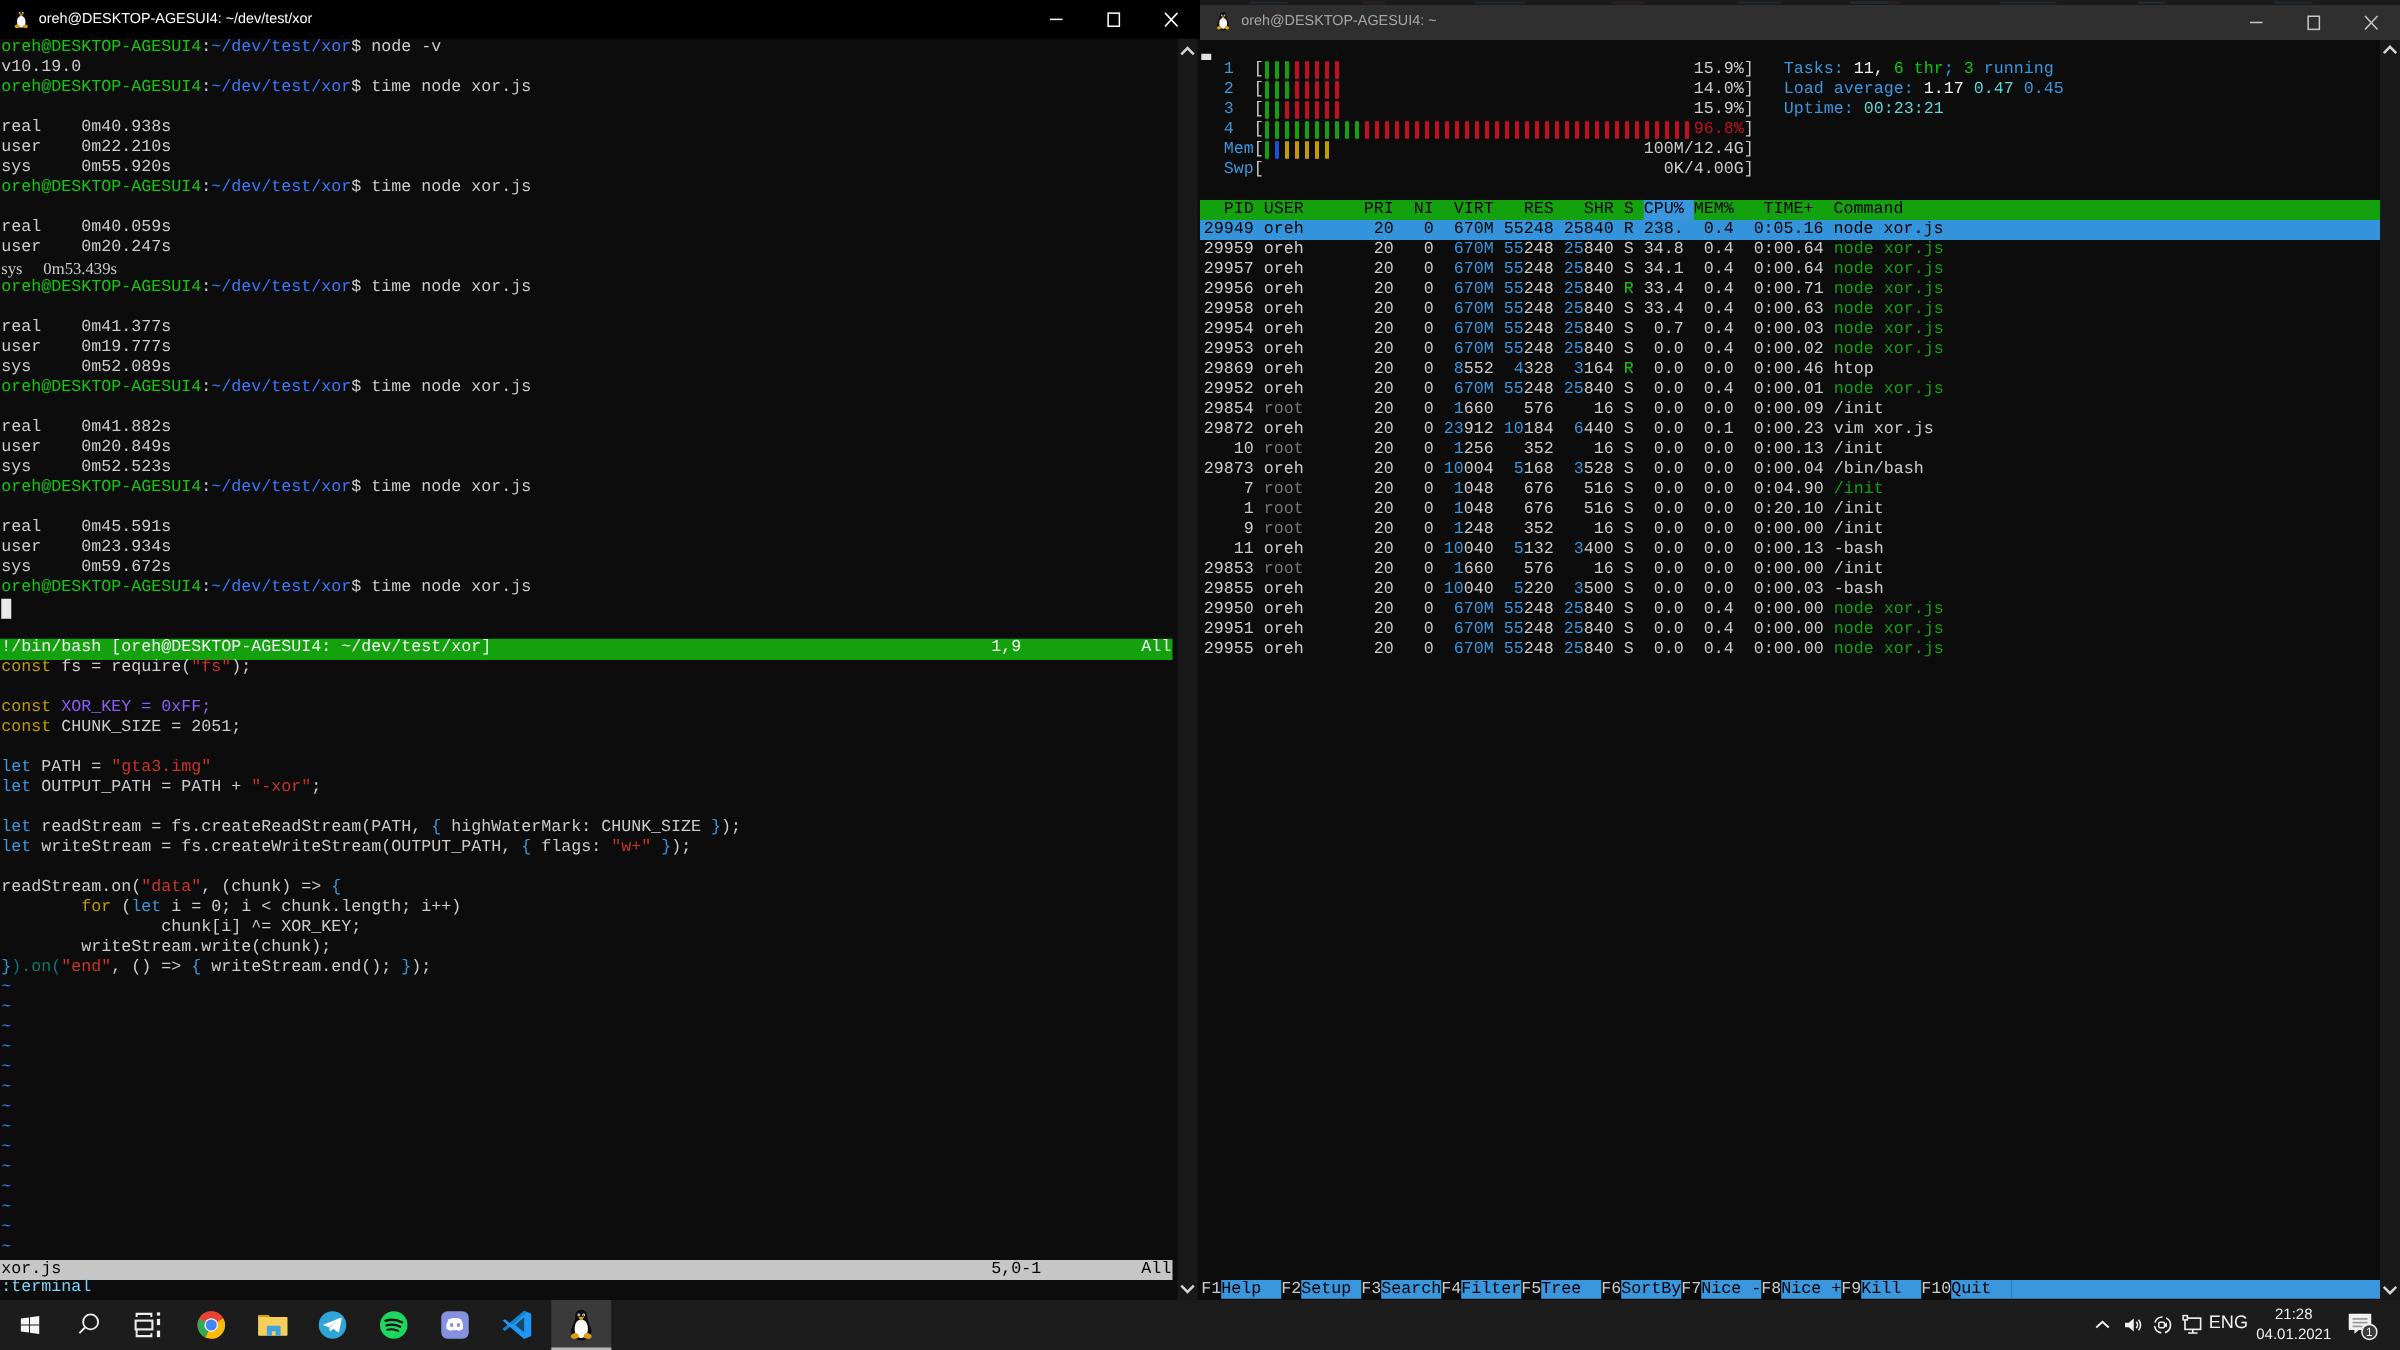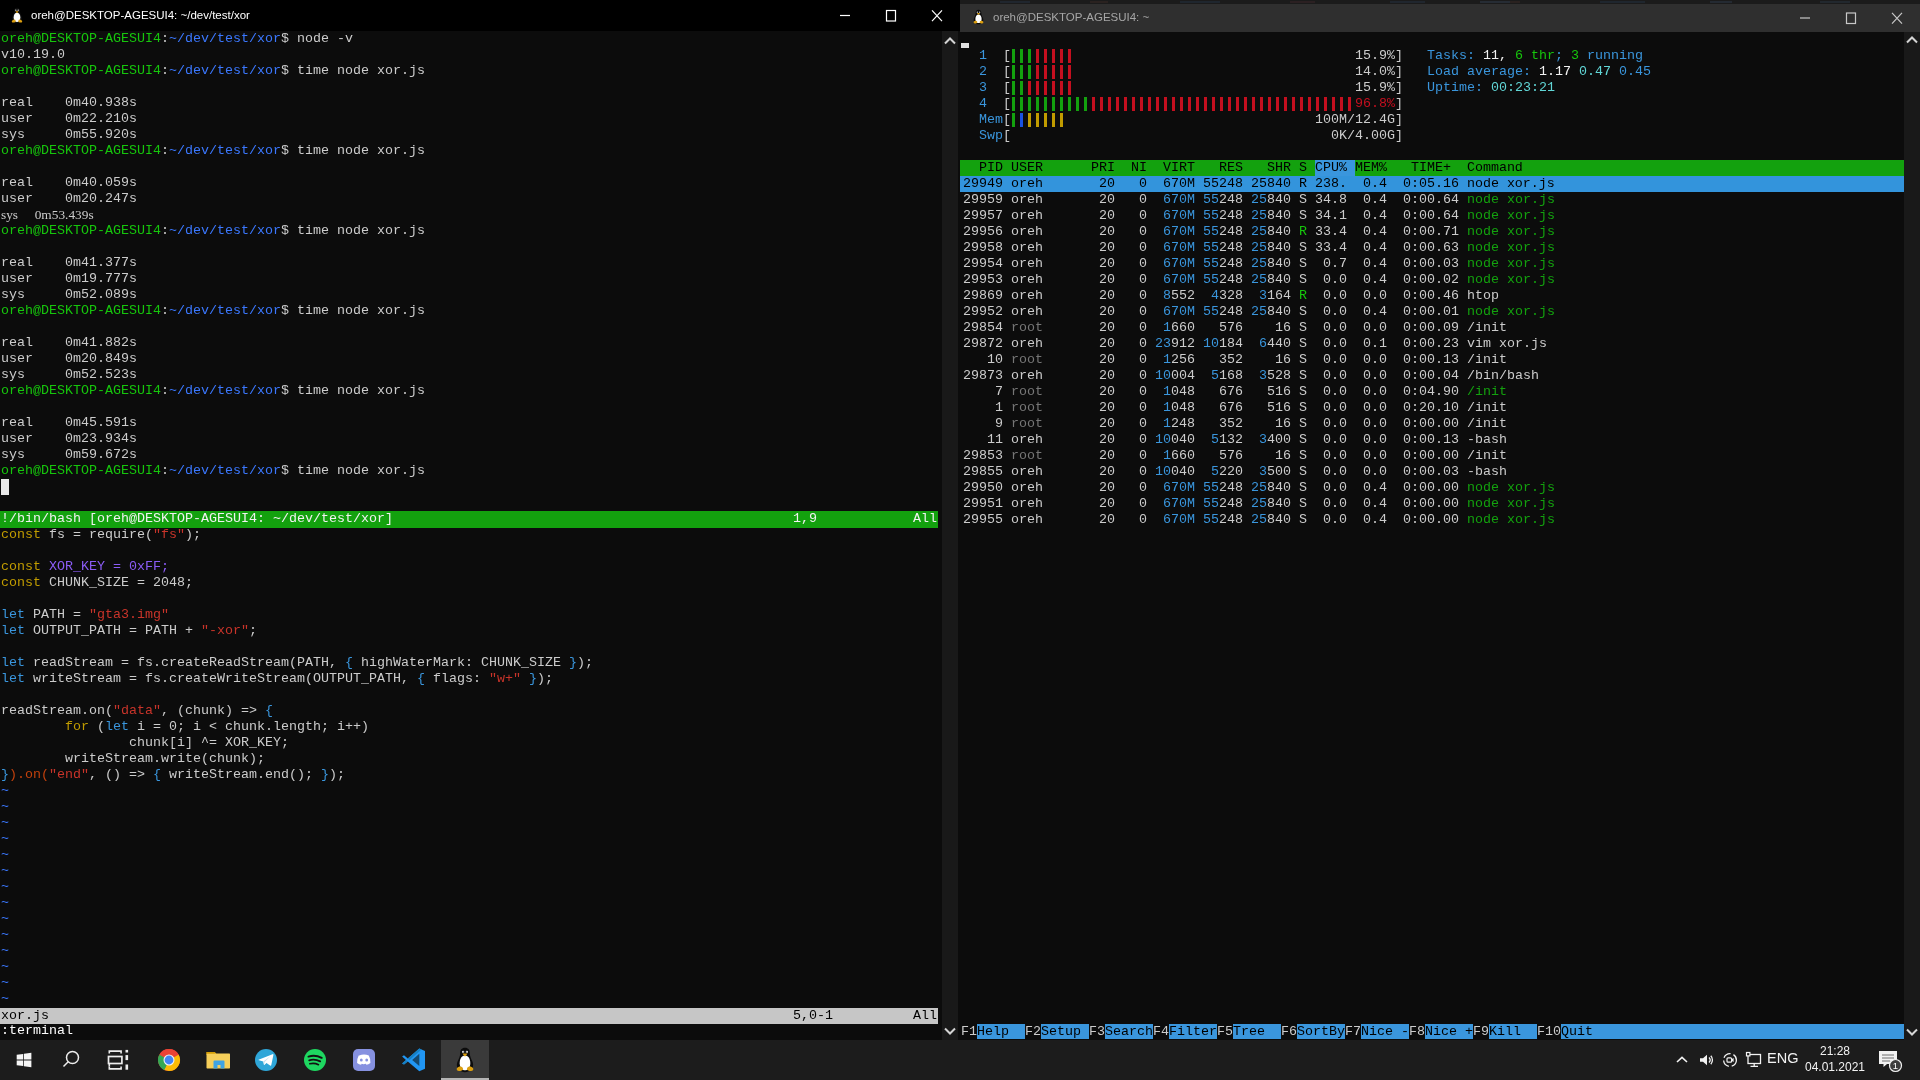--- a/index.html
+++ b/index.html
@@ -60,49 +60,49 @@
 <div class="t" style="left:1px;top:431px;"><span style="color:#cccccc">user    0m23.934s</span></div>
 <div class="t" style="left:1px;top:447px;"><span style="color:#cccccc">sys     0m59.672s</span></div>
 <div class="t" style="left:1px;top:463px;"><span style="color:#16c60c">oreh@DESKTOP-AGESUI4</span><span style="color:#cccccc">:</span><span style="color:#3b78ff">~/dev/test/xor</span><span style="color:#cccccc">$ time node xor.js</span></div>
 <div style="position:absolute;left:1px;top:479px;width:8px;height:16px;background:#e9e9e9;"></div>
 <div style="position:absolute;left:0px;top:511px;width:938px;height:17px;background:#13a10e;"></div>
 <div class="t" style="left:1px;top:511px;"><span style="color:#f2f2f2">!/bin/bash [oreh@DESKTOP-AGESUI4: ~/dev/test/xor]</span></div>
 <div class="t" style="left:793px;top:511px;"><span style="color:#f2f2f2">1,9</span></div>
 <div class="t" style="left:913px;top:511px;"><span style="color:#f2f2f2">All</span></div>
 <div class="t" style="left:1px;top:527px;"><span style="color:#c19c00">const</span><span style="color:#cccccc"> fs = require(</span><span style="color:#c9342a">"fs"</span><span style="color:#cccccc">);</span></div>
 <div class="t" style="left:1px;top:559px;"><span style="color:#c19c00">const</span><span style="color:#8b5cf6"> XOR_KEY = 0xFF;</span></div>
-<div class="t" style="left:1px;top:575px;"><span style="color:#c19c00">const</span><span style="color:#cccccc"> CHUNK_SIZE = 2048;</span></div>
+<div class="t" style="left:1px;top:575px;"><span style="color:#c19c00">const</span><span style="color:#cccccc"> CHUNK_SIZE = 2051;</span></div>
 <div class="t" style="left:1px;top:607px;"><span style="color:#3a96dd">let</span><span style="color:#cccccc"> PATH = </span><span style="color:#c9342a">"gta3.img"</span></div>
 <div class="t" style="left:1px;top:623px;"><span style="color:#3a96dd">let</span><span style="color:#cccccc"> OUTPUT_PATH = PATH + </span><span style="color:#c9342a">"-xor"</span><span style="color:#cccccc">;</span></div>
 <div class="t" style="left:1px;top:655px;"><span style="color:#3a96dd">let</span><span style="color:#cccccc"> readStream = fs.createReadStream(PATH, </span><span style="color:#3a96dd">{</span><span style="color:#cccccc"> highWaterMark: CHUNK_SIZE </span><span style="color:#3a96dd">}</span><span style="color:#cccccc">);</span></div>
 <div class="t" style="left:1px;top:671px;"><span style="color:#3a96dd">let</span><span style="color:#cccccc"> writeStream = fs.createWriteStream(OUTPUT_PATH, </span><span style="color:#3a96dd">{</span><span style="color:#cccccc"> flags: </span><span style="color:#c9342a">"w+"</span><span style="color:#cccccc"> </span><span style="color:#3a96dd">}</span><span style="color:#cccccc">);</span></div>
 <div class="t" style="left:1px;top:703px;"><span style="color:#cccccc">readStream.on(</span><span style="color:#c9342a">"data"</span><span style="color:#cccccc">, (chunk) =&gt; </span><span style="color:#3a96dd">{</span></div>
 <div class="t" style="left:1px;top:719px;"><span style="color:#cccccc">        </span><span style="color:#c19c00">for</span><span style="color:#cccccc"> (</span><span style="color:#3a96dd">let</span><span style="color:#cccccc"> i = 0; i &lt; chunk.length; i++)</span></div>
 <div class="t" style="left:1px;top:735px;"><span style="color:#cccccc">                chunk[i] ^= XOR_KEY;</span></div>
 <div class="t" style="left:1px;top:751px;"><span style="color:#cccccc">        writeStream.write(chunk);</span></div>
-<div class="t" style="left:1px;top:767px;"><span style="color:#3a96dd">}</span><span style="color:#c2410c">).on(</span><span style="color:#c9342a">"end"</span><span style="color:#cccccc">, () =&gt; </span><span style="color:#3a96dd">{</span><span style="color:#cccccc"> writeStream.end(); </span><span style="color:#3a96dd">}</span><span style="color:#cccccc">);</span></div>
+<div class="t" style="left:1px;top:767px;"><span style="color:#3a96dd">}</span><span style="color:#0f766e">).on(</span><span style="color:#c9342a">"end"</span><span style="color:#cccccc">, () =&gt; </span><span style="color:#3a96dd">{</span><span style="color:#cccccc"> writeStream.end(); </span><span style="color:#3a96dd">}</span><span style="color:#cccccc">);</span></div>
 <div class="t" style="left:1px;top:783px;"><span style="color:#3b78ff">~</span></div>
 <div class="t" style="left:1px;top:799px;"><span style="color:#3b78ff">~</span></div>
 <div class="t" style="left:1px;top:815px;"><span style="color:#3b78ff">~</span></div>
 <div class="t" style="left:1px;top:831px;"><span style="color:#3b78ff">~</span></div>
 <div class="t" style="left:1px;top:847px;"><span style="color:#3b78ff">~</span></div>
 <div class="t" style="left:1px;top:863px;"><span style="color:#3b78ff">~</span></div>
 <div class="t" style="left:1px;top:879px;"><span style="color:#3b78ff">~</span></div>
 <div class="t" style="left:1px;top:895px;"><span style="color:#3b78ff">~</span></div>
 <div class="t" style="left:1px;top:911px;"><span style="color:#3b78ff">~</span></div>
 <div class="t" style="left:1px;top:927px;"><span style="color:#3b78ff">~</span></div>
 <div class="t" style="left:1px;top:943px;"><span style="color:#3b78ff">~</span></div>
 <div class="t" style="left:1px;top:959px;"><span style="color:#3b78ff">~</span></div>
 <div class="t" style="left:1px;top:975px;"><span style="color:#3b78ff">~</span></div>
 <div class="t" style="left:1px;top:991px;"><span style="color:#3b78ff">~</span></div>
 <div style="position:absolute;left:0px;top:1008px;width:938px;height:16px;background:#c6c6c6;"></div>
 <div class="t" style="left:1px;top:1008px;"><span style="color:#000000">xor.js</span></div>
 <div class="t" style="left:793px;top:1008px;"><span style="color:#000000">5,0-1</span></div>
 <div class="t" style="left:913px;top:1008px;"><span style="color:#000000">All</span></div>
-<div class="t" style="left:1px;top:1023px;"><span style="color:#ffffff">:terminal</span></div>
+<div class="t" style="left:1px;top:1023px;"><span style="color:#7dd3fc">:terminal</span></div>
 <div style="position:absolute;left:961px;top:43px;width:8px;height:5px;background:#e0e0e0;"></div>
 <div class="t" style="left:979px;top:48px;"><span style="color:#3a96dd">1</span></div>
 <div class="t" style="left:1003px;top:48px;"><span style="color:#cccccc">[</span></div>
 <div class="t" style="left:1395px;top:48px;"><span style="color:#cccccc">]</span></div>
 <div class="t" style="left:1275px;top:48px;width:120px;text-align:right"><span style="color:#cccccc">15.9%</span></div>
 <div style="position:absolute;left:1012px;top:49px;width:24px;height:14px;background:transparent;background:repeating-linear-gradient(90deg,#13a10e 0 3px,transparent 3px 8px)"></div>
 <div style="position:absolute;left:1036px;top:49px;width:40px;height:14px;background:transparent;background:repeating-linear-gradient(90deg,#c50f1f 0 3px,transparent 3px 8px)"></div>
 <div class="t" style="left:979px;top:64px;"><span style="color:#3a96dd">2</span></div>
 <div class="t" style="left:1003px;top:64px;"><span style="color:#cccccc">[</span></div>
 <div class="t" style="left:1395px;top:64px;"><span style="color:#cccccc">]</span></div>

